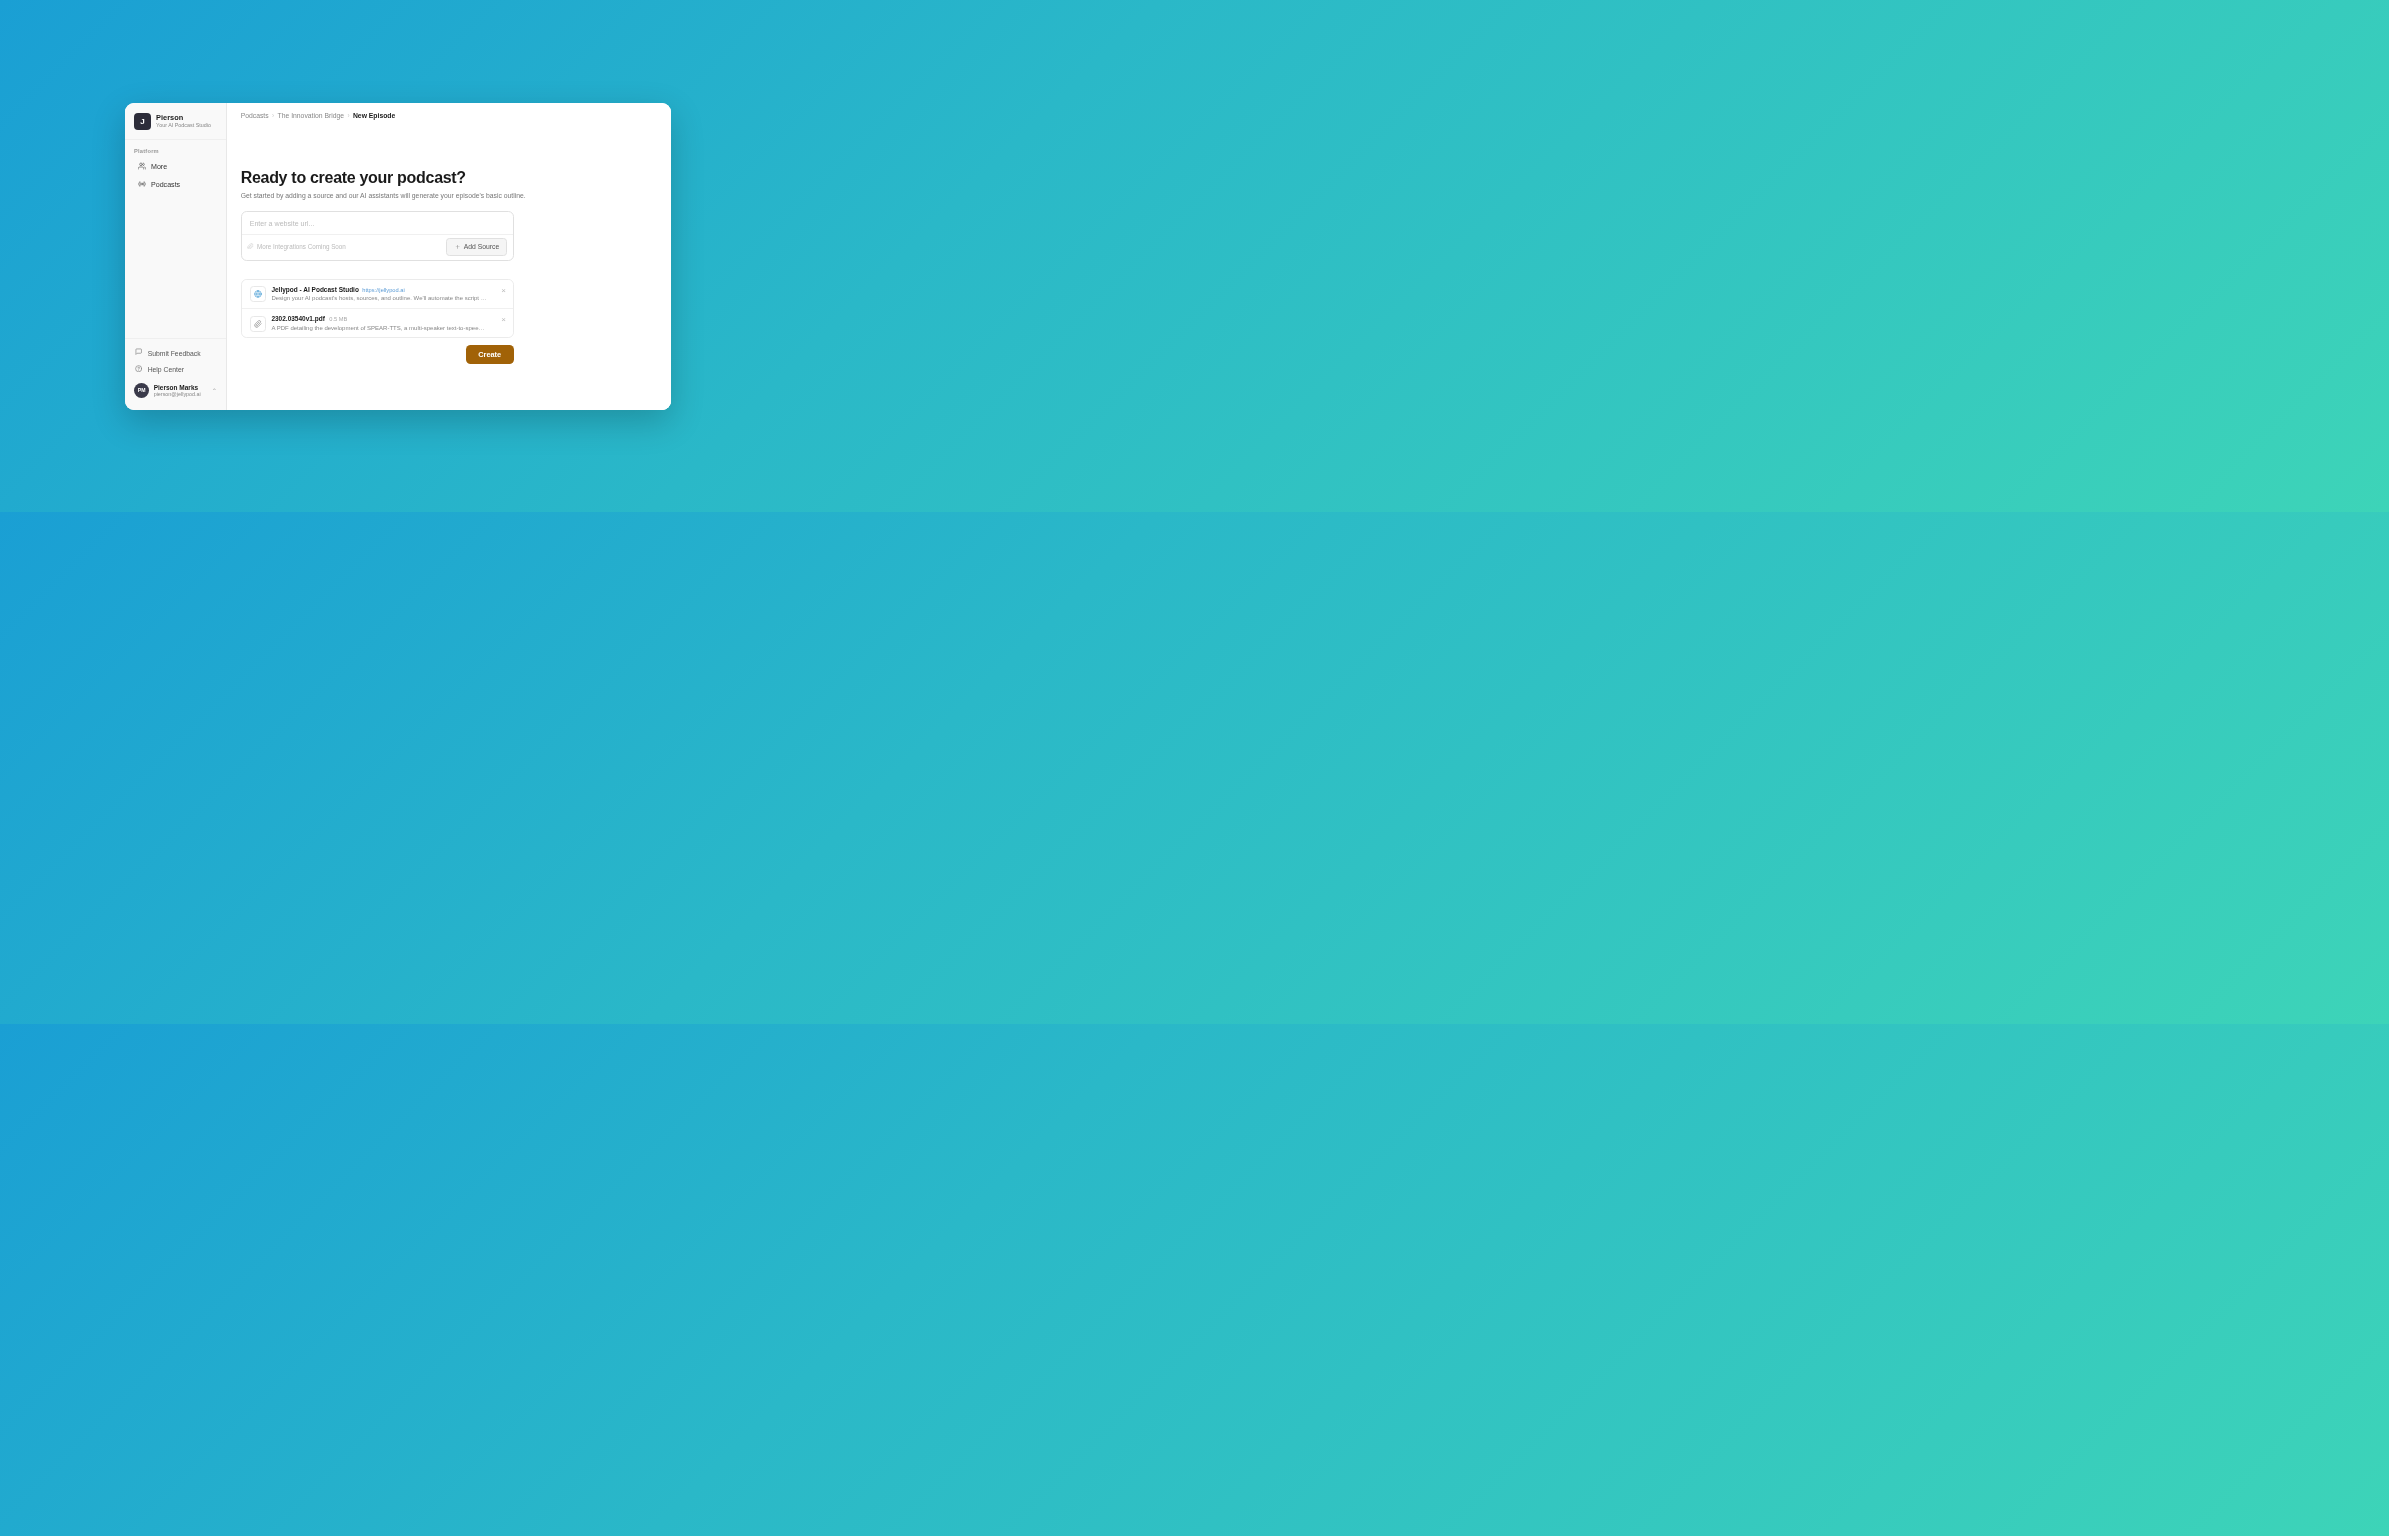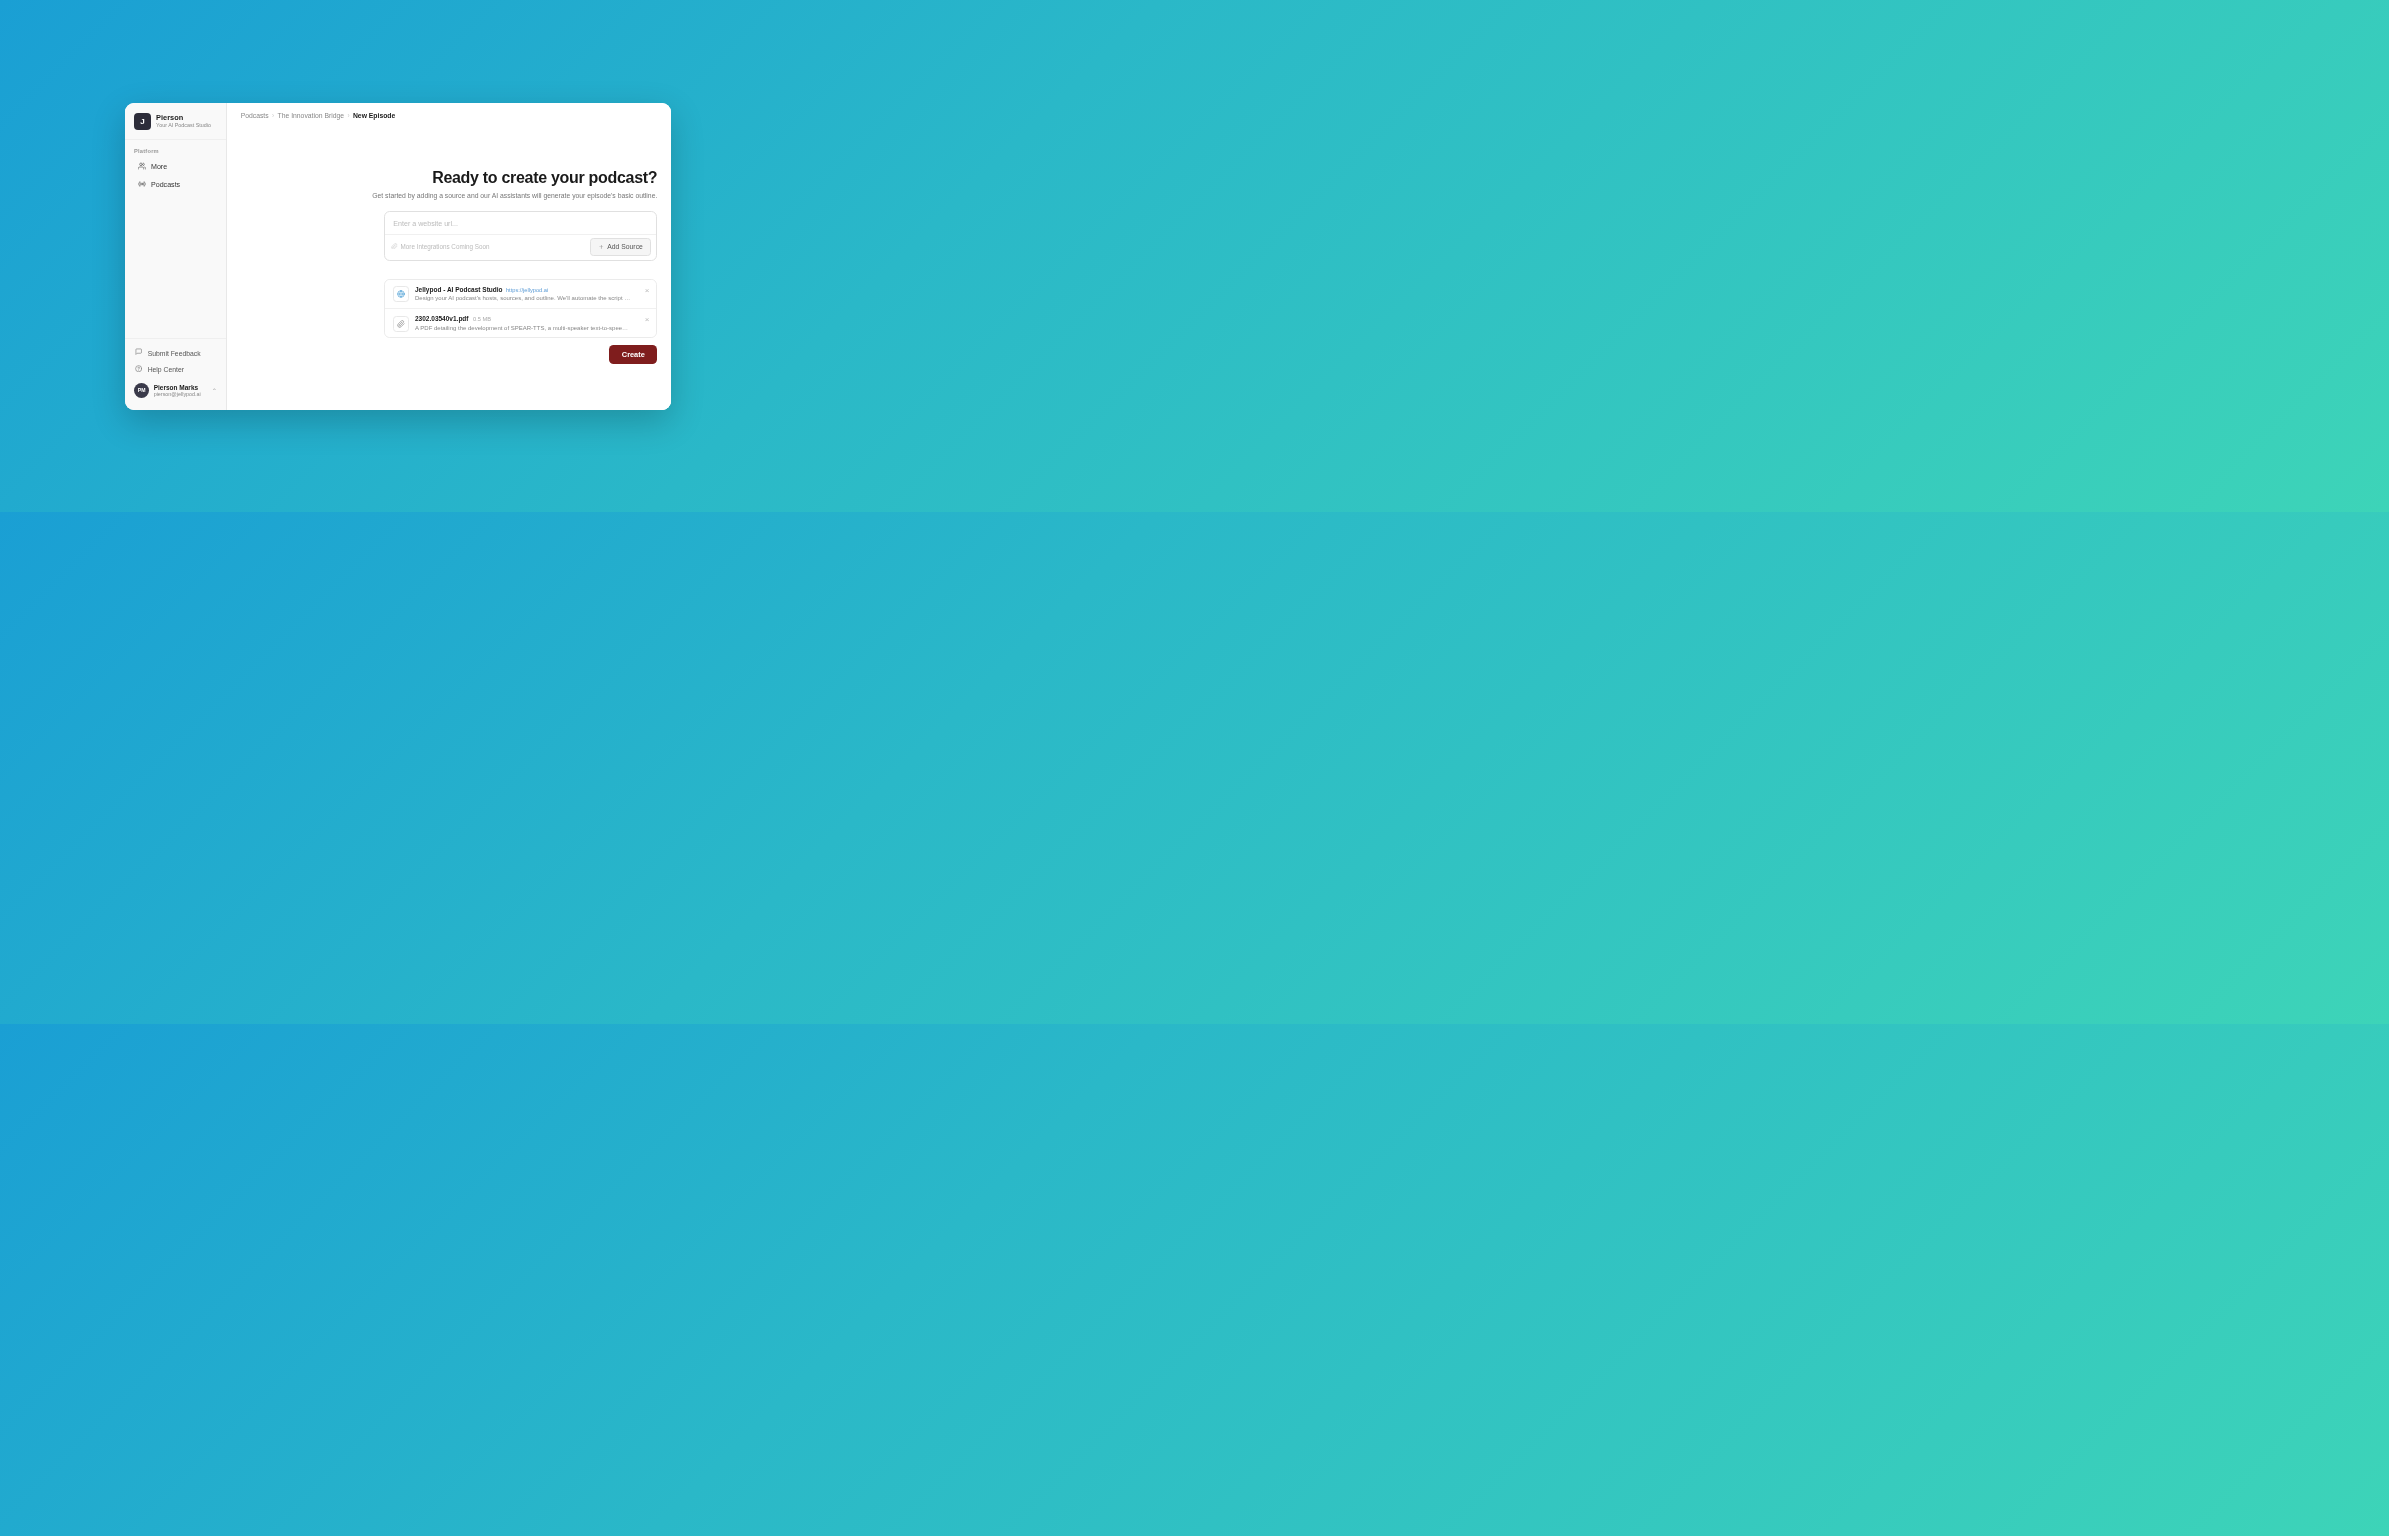--- a/index.html
+++ b/index.html
@@ -177,21 +177,21 @@
       font-size: 6.3px;
     }
     .breadcrumb-item.active {
       color: #1a1a1a;
       font-weight: 600;
     }
     .main-body {
       flex: 1;
       display: flex;
       flex-direction: column;
-      align-items: flex-end;
+      align-items: flex-start;
       justify-content: center;
       padding: 11.4px 13.7px;
       background: #fff;
     }
     .hero-title {
       font-size: 16px;
       font-weight: 800;
       color: #1a1a1a;
       text-align: center;
       margin-bottom: 4.6px;
@@ -332,21 +332,21 @@
       padding: 1.1px;
     }
     
     .create-row {
       width: 273px;
       display: flex;
       justify-content: flex-end;
       margin-top: 6.8px;
     }
     .create-btn {
-      background: #7f1d1d;
+      background: #a16207;
       color: #fff;
       border: none;
       border-radius: 4.6px;
       padding: 5.1px 12.5px;
       font-size: 7.4px;
       font-weight: 600;
       cursor: pointer;
       transition: background 0.15s;
     }
   </style>

